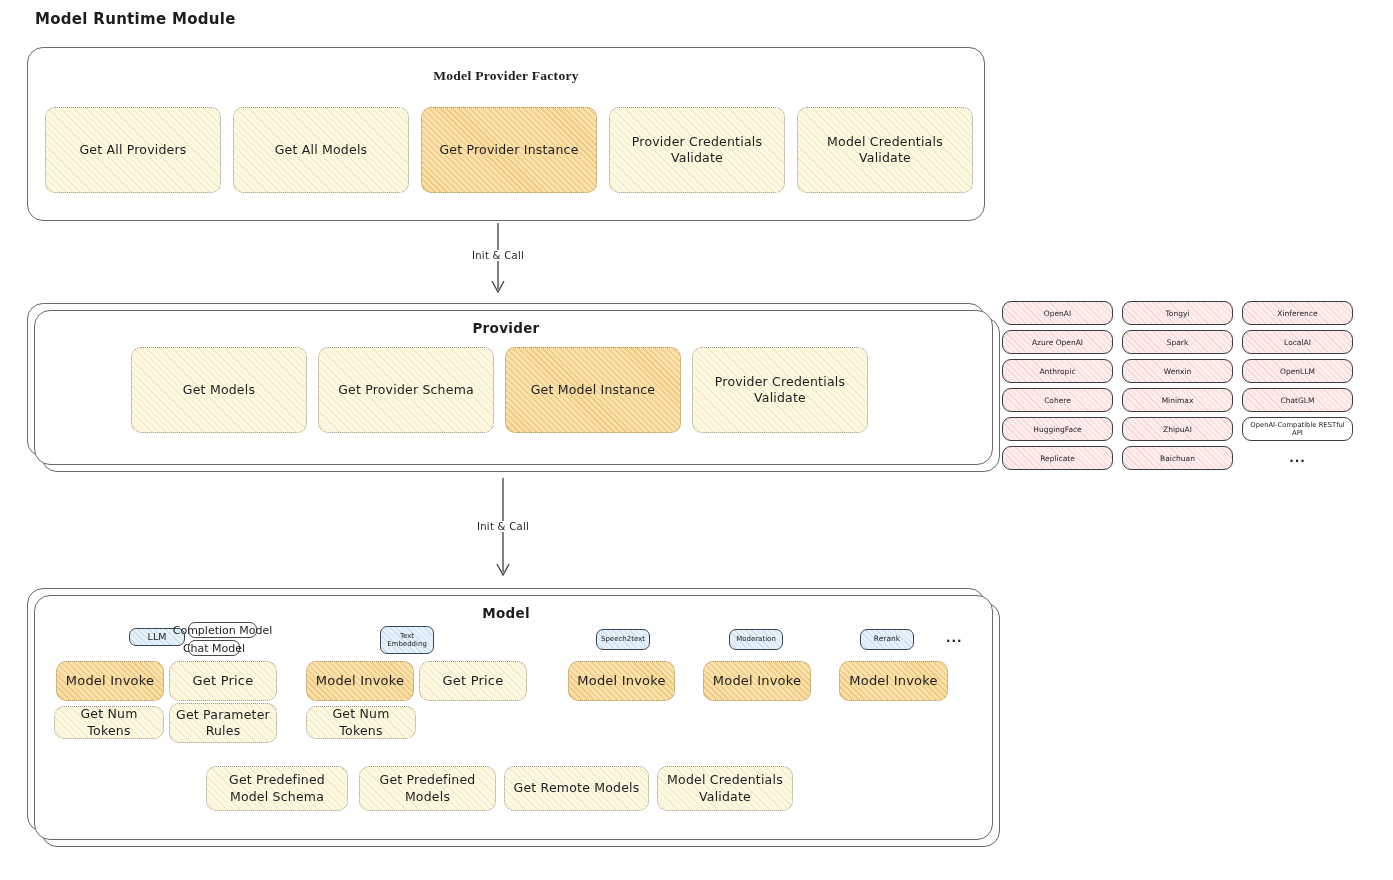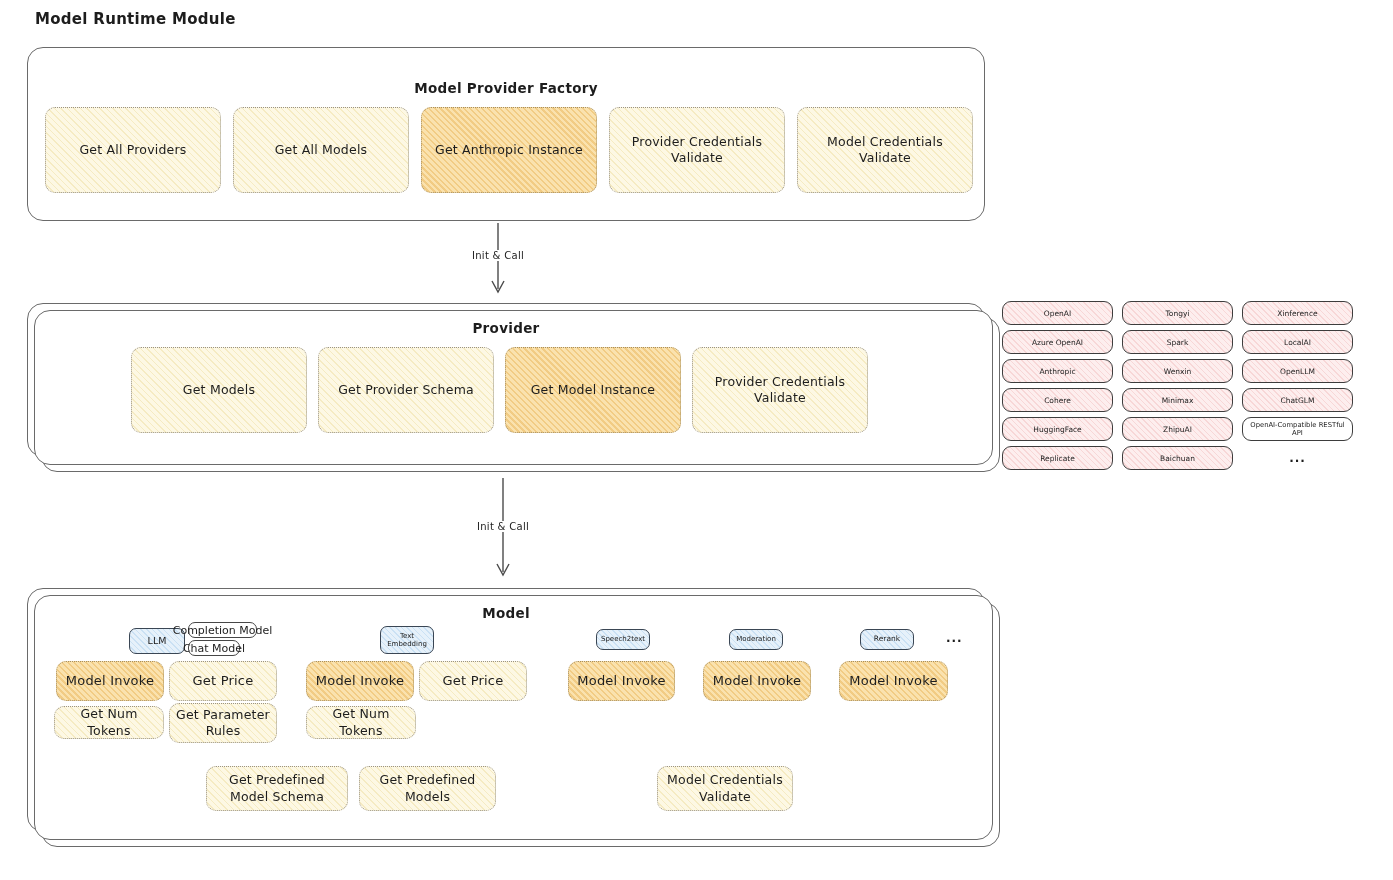--- a/index.html
+++ b/index.html
@@ -78,24 +78,24 @@
   .ellipsis { position:absolute; font-size:12px; font-weight:600; letter-spacing:1px; }
 </style>
 </head>
 <body>
 
 <div id="canvas">
 
   <div class="page-title">Model Runtime Module</div>
 
   <div class="panel" style="left:27px; top:47px; width:956px; height:172px;">
-    <div class="panel-title" style="top:32px;">Model Provider Factory</div>
+    <div class="panel-title" style="top:20px;font-family:Liberation Serif, serif;">Model Provider Factory</div>
     <div class="btn cream" style="left:205px; top:59px; width:176px; height:86px;">Get All Models</div>
     <div class="btn cream" style="left:17px;  top:59px; width:176px; height:86px;">Get All Providers</div>
-    <div class="btn orange" style="left:393px; top:59px; width:176px; height:86px;">Get Anthropic Instance</div>
+    <div class="btn orange" style="left:393px; top:59px; width:176px; height:86px;">Get Provider Instance</div>
     <div class="btn cream" style="left:581px; top:59px; width:176px; height:86px;">Provider Credentials Validate</div>
     <div class="btn cream" style="left:769px; top:59px; width:176px; height:86px;">Model Credentials Validate</div>
   </div>
 
   <svg class="arrow" style="left:488px; top:223px;" width="20" height="74">
     <line x1="10" y1="0" x2="10" y2="66" stroke="#4a4a4a" stroke-width="1.4"></line>
     <path d="M4,58 L10,69 L16,58" fill="none" stroke="#4a4a4a" stroke-width="1.4"></path>
   </svg>
   <div class="arrow-label" style="left:498px; top:250px;">Init &amp; Call</div>
 
@@ -130,21 +130,21 @@
 
   <svg class="arrow" style="left:493px; top:478px;" width="20" height="102">
     <line x1="10" y1="0" x2="10" y2="94" stroke="#4a4a4a" stroke-width="1.4"></line>
     <path d="M4,86 L10,97 L16,86" fill="none" stroke="#4a4a4a" stroke-width="1.4"></path>
   </svg>
   <div class="arrow-label" style="left:503px; top:521px;">Init &amp; Call</div>
 
   <div class="panel stacked" style="left:27px; top:588px; width:956px; height:242px;">
     <div class="panel-title" style="top:16px;">Model</div>
 
-    <div class="tag-blue" style="left:101px; top:39px; width:56px; height:26px; font-size:9.5px;">LLM</div>
+    <div class="tag-blue" style="left:101px; top:39px; width:56px; height:18px; font-size:9.5px;">LLM</div>
     <div class="tag-white" style="left:160px; top:33px; width:69px; height:16px;">Completion Model</div>
     <div class="tag-white" style="left:160px; top:51px; width:52px; height:16px;">Chat Model</div>
     <div class="tag-blue" style="left:352px; top:37px; width:54px; height:28px; font-size:7px;">Text Embedding</div>
     <div class="tag-blue" style="left:568px; top:40px; width:54px; height:21px; font-size:7px;">Speech2text</div>
     <div class="tag-blue" style="left:701px; top:40px; width:54px; height:21px; font-size:7px;text-align:center;">Moderation</div>
     <div class="tag-blue" style="left:832px; top:40px; width:54px; height:21px; font-size:7.5px;">Rerank</div>
     <div class="ellipsis" style="left:918px; top:42px;">...</div>
 
     <div class="btn orange" style="left:28px;  top:72px; width:108px; height:40px; font-size:13px;">Model Invoke</div>
     <div class="btn cream" style="left:141px; top:72px; width:108px; height:40px; font-size:13px;">Get Price</div>
@@ -153,16 +153,17 @@
     <div class="btn orange" style="left:540px; top:72px; width:107px; height:40px; font-size:13px;">Model Invoke</div>
     <div class="btn orange" style="left:675px; top:72px; width:108px; height:40px; font-size:13px;">Model Invoke</div>
     <div class="btn orange" style="left:811px; top:72px; width:109px; height:40px; font-size:13px;">Model Invoke</div>
 
     <div class="btn cream" style="left:26px;  top:117px; width:110px; height:33px;">Get Num Tokens</div>
     <div class="btn cream" style="left:141px; top:114px; width:108px; height:40px;">Get Parameter Rules</div>
     <div class="btn cream" style="left:278px; top:117px; width:110px; height:33px;">Get Num Tokens</div>
 
     <div class="btn cream" style="left:178px; top:177px; width:142px; height:45px;">Get Predefined Model Schema</div>
     <div class="btn cream" style="left:331px; top:177px; width:137px; height:45px;">Get Predefined Models</div>
+    <div class="btn cream" style="left:476px; top:177px; width:145px; height:45px;">Get Remote Models</div>
     <div class="btn cream" style="left:629px; top:177px; width:136px; height:45px;">Model Credentials Validate</div>
   </div>
 
 </div>
 
 </body></html>

